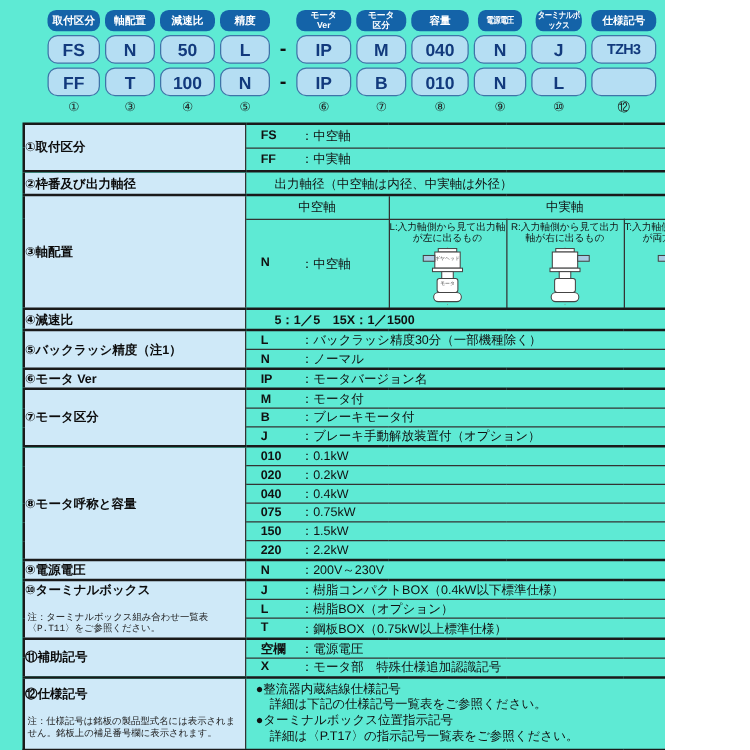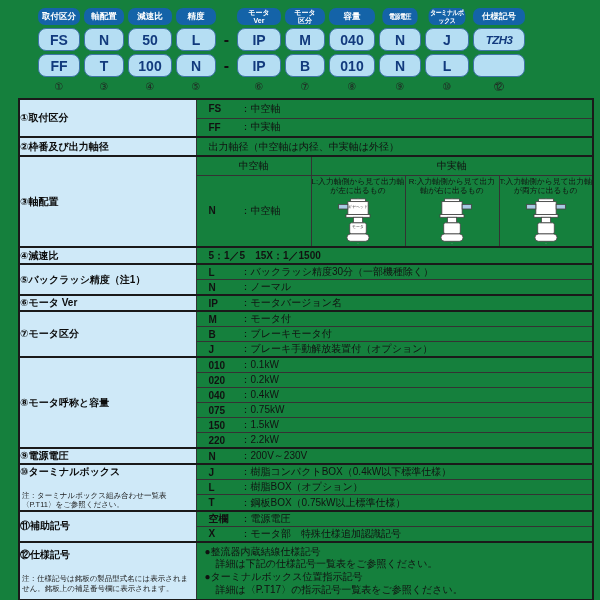--- a/index.html
+++ b/index.html
@@ -1,56 +1,56 @@
 <!DOCTYPE html>
 <html><head>
 <meta charset="utf-8">
 <style>
   * { box-sizing: border-box; margin: 0; padding: 0; }
   html,body { width:600px; height:600px; background:#fff;
     font-family:"Liberation Sans","DejaVu Sans",sans-serif; color:#111; }
-  .page { width:600px; height:600px; overflow:hidden; background:#15803d; }
+  .page { width:532px; height:600px; overflow:hidden; background:#5eead4; }
 
   
   .code-section { display:flex; align-items:flex-start; padding:8px 4px 0 38px; gap:4px; }
   .code-col { display:flex; flex-direction:column; gap:3px; align-items:center; }
   .badge { width:100%; height:17px; background:#1463a8; color:#fff; border-radius:7px;
     font-weight:bold; font-size:8.5px; display:flex; align-items:center; justify-content:center;
     text-align:center; white-space:pre-line; line-height:1.02; }
   .badge.two-line { font-size:7px; }
   .badge.compress { font-size:7px; letter-spacing:-0.5px; transform:scaleX(0.84); }
   .vbox { width:100%; height:23px; background:#b5def3; border:1.6px solid #3f74a8;
     border-radius:8px; display:flex; align-items:center; justify-content:center;
     font-weight:bold; font-size:14px; color:#123a7d; }
-  .vbox.small-text { font-size:11.5px; letter-spacing:-0.5px;font-style:italic; }
+  .vbox.small-text { font-size:11.5px; letter-spacing:-0.5px; }
   .cnum { height:13px; font-size:10px; color:#222; line-height:13px; }
   .dash-col { display:flex; flex-direction:column; gap:3px; align-items:center; width:13px; }
   .ghost { visibility:hidden; }
   .dash { height:23px; display:flex; align-items:center; justify-content:center;
     font-weight:bold; font-size:16px; color:#111; width:100%; }
 
   
   .w1{width:42px}.w2{width:40px}.w3{width:40px}.w4{width:44px}.w5{width:40px}
   .w6{width:44px}.w7{width:40px}.w8{width:46px}.w9{width:42px}.w10{width:44px}
   .w11{width:44px}.w12{width:52px}
 
   
   table.spec { border-collapse:collapse; margin:5px 0 0 18px; width:574px;
     border:2px solid #1a1a1a; table-layout:fixed; }
   table.spec td { border:1px solid #333; font-size:10px; vertical-align:middle;
     padding:0; overflow:hidden; }
   tr.grp > td { border-top:2px solid #1a1a1a; }
   td.lbl { background:#cfe9f8; border-right:2px solid #1a1a1a; padding:1px 4px 1px 7px; }
   .lbl-title { font-weight:bold; font-size:10px; color:#0c0c0c; }
-  .lbl-note { font-size:7.5px; line-height:1.25; margin-top:12px; color:#222; padding-left:2px; }
+  .lbl-note { font-size:7.5px; line-height:1.25; margin-top:12px; color:#222; padding-left:2px;font-family:Liberation Mono, monospace; }
   td.val { padding-left:0; }
   .entry { display:flex; align-items:center; height:100%; }
   .code { width:44px; padding-left:12px; font-weight:bold; flex:0 0 44px; }
   .desc { flex:1; }
-  .plain { padding-left:12px; }
+  .plain { padding-left:12px;margin-left:11px; }
   td.cmid { text-align:center; font-size:10px; }
   td.diag-cell { vertical-align:top; padding:2px 2px 0 2px; }
   .cap { font-size:7.8px; line-height:1.22; text-align:center; height:20px; }
   .fig { display:flex; justify-content:center; }
   .spec-lines { padding:3px 0 2px 8px; line-height:1.27; font-size:10px; }
   .spec-lines .indent { padding-left:11px; }
 
   svg .box { fill:#fff; stroke:#444; stroke-width:0.9; }
   svg .shaft { fill:#a8cbe3; stroke:#444; stroke-width:0.9; }
   svg .cl { stroke:#888; stroke-width:0.7; stroke-dasharray:5 2 1.5 2; }

